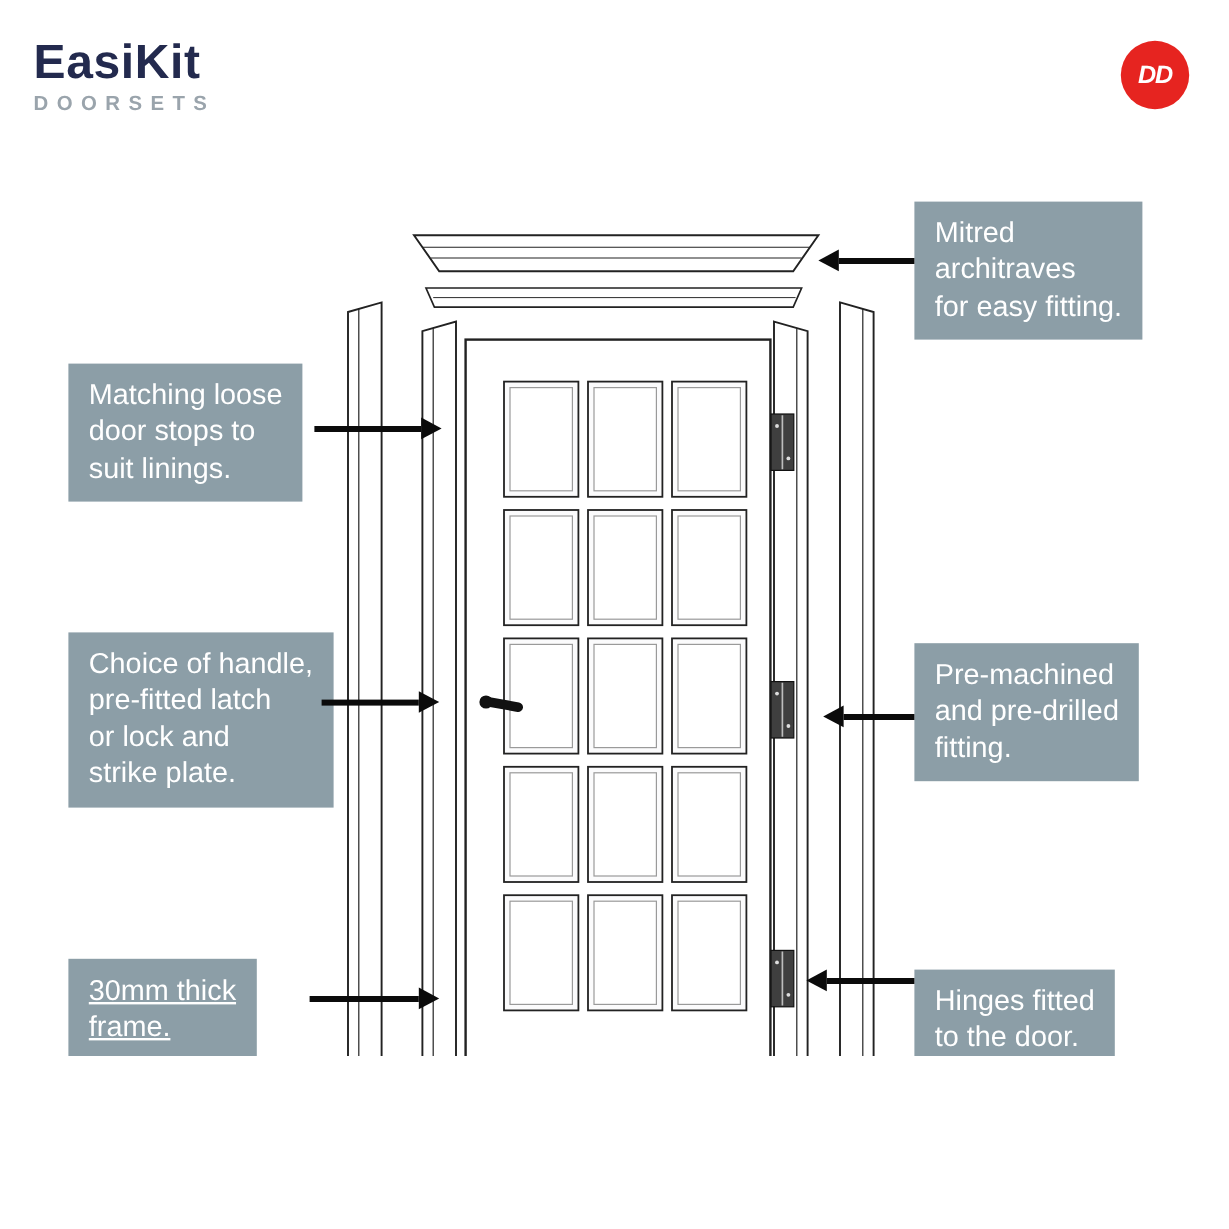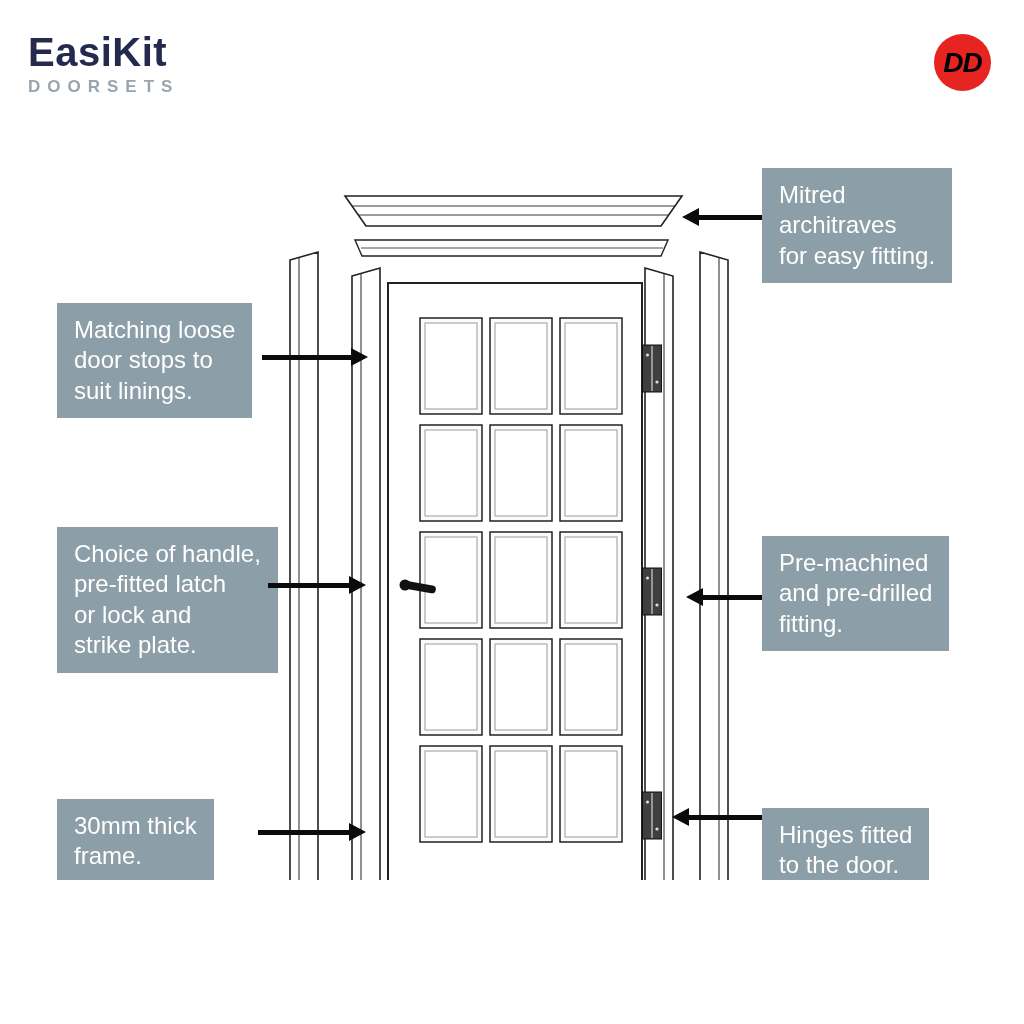--- a/index.html
+++ b/index.html
@@ -30,21 +30,21 @@
   .brand-sub{
     margin-top:3px;
     font-size:17px;font-weight:600;color:var(--brand-gray);
     letter-spacing:7px;
   }
   .badge{
     position:absolute;left:934px;top:34px;
     width:57px;height:57px;border-radius:50%;
     background:var(--badge-red);
     display:flex;align-items:center;justify-content:center;
-    color:#000000;font-weight:800;font-style:italic;font-size:28px;
+    color:#ffffff;font-weight:800;font-style:italic;font-size:21px;
     letter-spacing:-1px;
   }
   
   .diagram{
     position:absolute;left:278px;top:186px;
     width:460px;height:732px;
   }
   
   .callout{
     position:absolute;
@@ -54,21 +54,21 @@
     padding:12px 17px;
     font-size:24px;
     line-height:1.27;
     white-space:pre;
     display:inline-block;
   }
   .co-architraves{left:762px;top:168px;}
   .co-doorstops {left:57px; top:303px;}
   .co-handle    {left:57px; top:527px;}
   .co-linings   {left:762px;top:536px;}
-  .co-frame     {left:57px; top:799px;}
+  .co-frame     {left:57px; top:799px;text-decoration:underline;}
   .co-hinges    {left:762px;top:784px;margin-top:24px;}
   
   .arrow{
     position:absolute;height:18px;
     display:flex;align-items:center;
   }
   .arrow .shaft{flex:1;height:5px;background:#0b0b0b;}
   .arrow .head-left{
     width:0;height:0;
     border-top:9px solid transparent;

